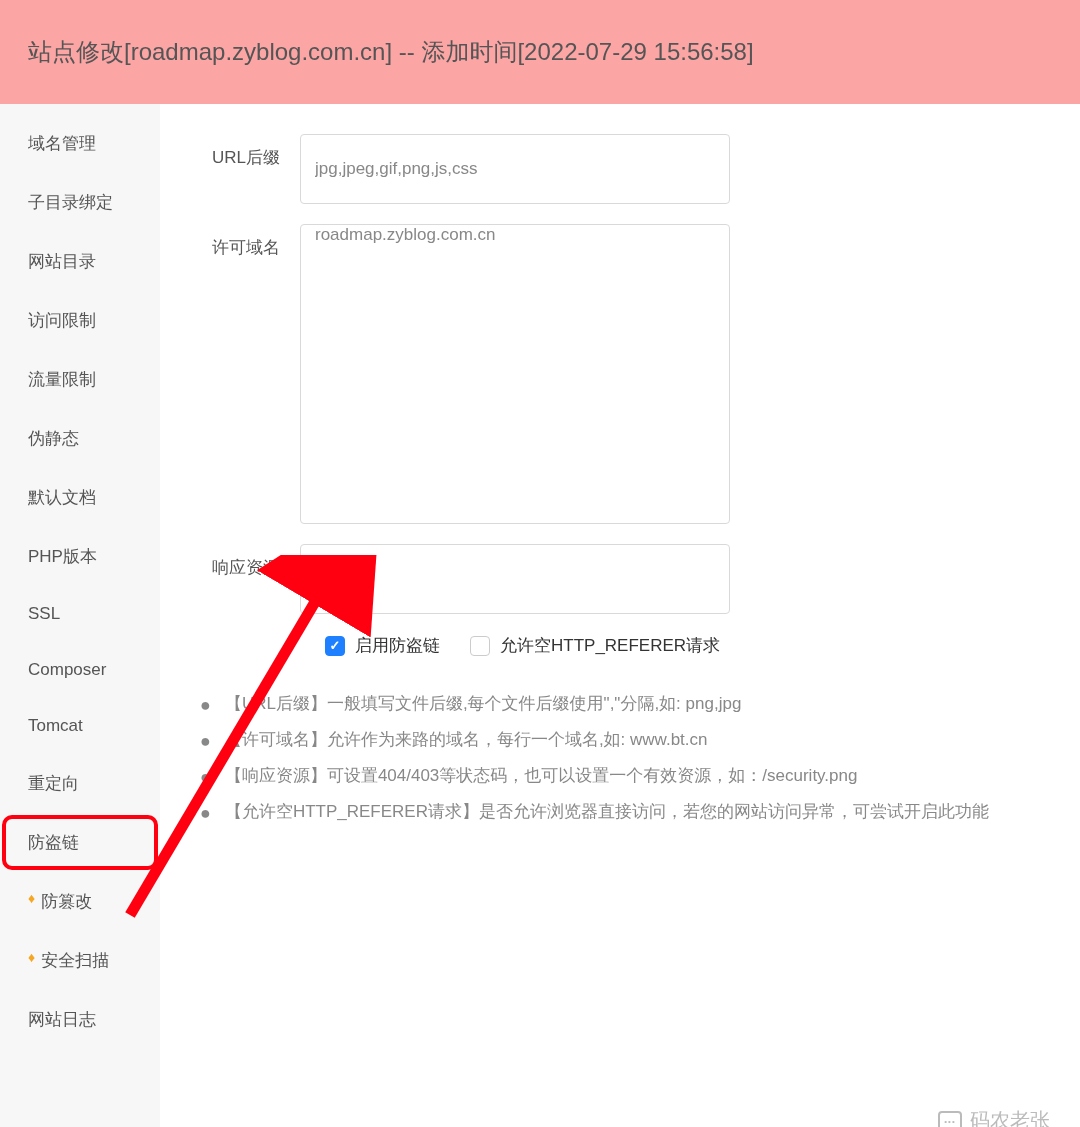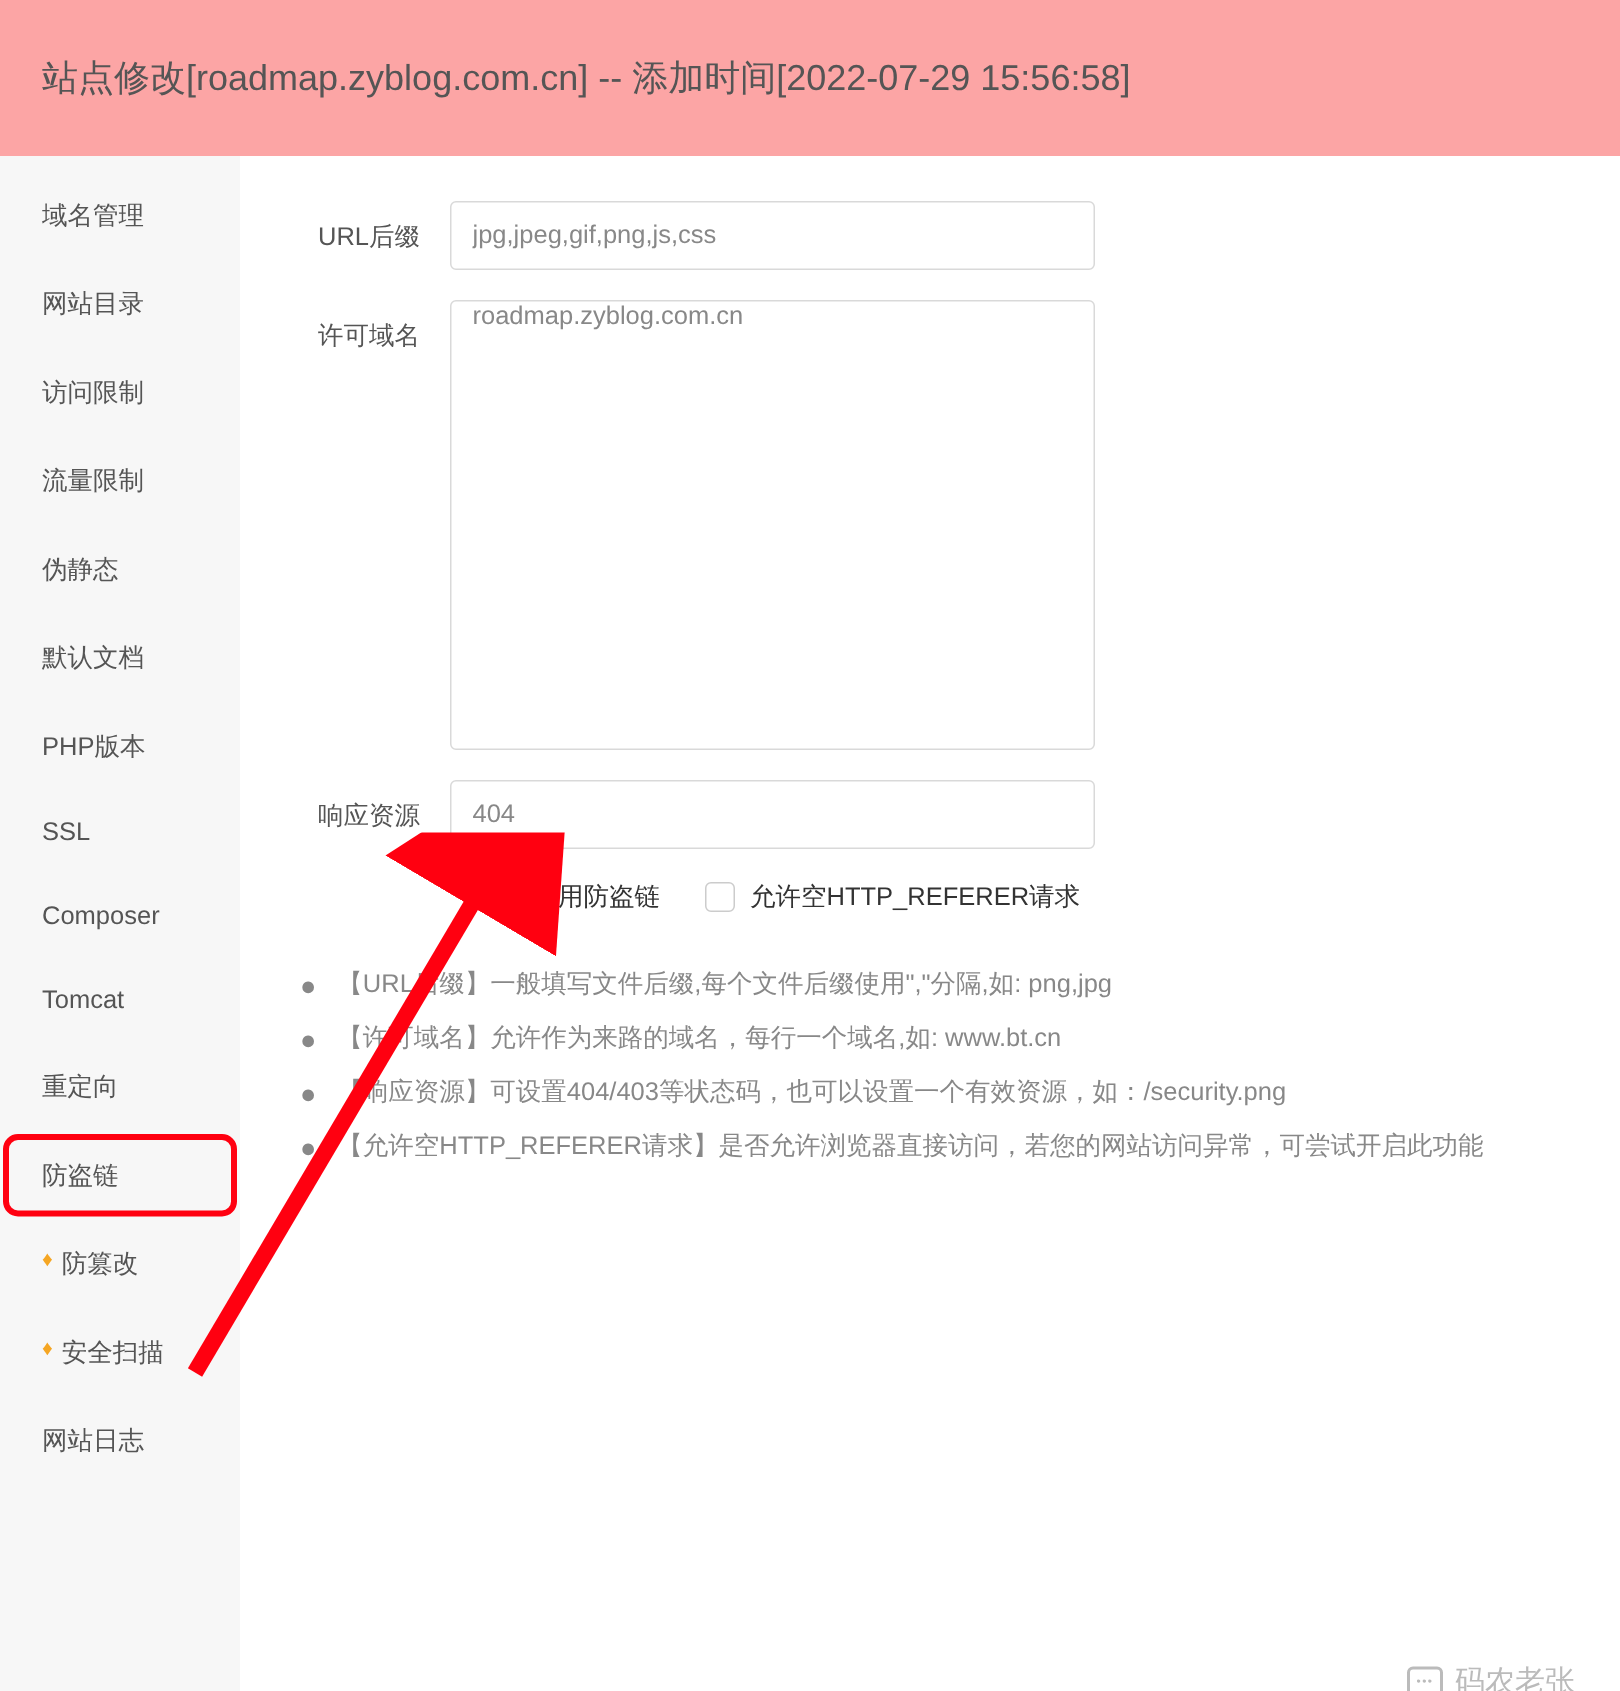--- a/index.html
+++ b/index.html
@@ -56,21 +56,21 @@
     .form-label {
       width: 100px;
       text-align: right;
       padding-right: 20px;
       padding-top: 12px;
       font-size: 17px;
       color: #555;
     }
     .form-input {
       width: 430px;
-      padding: 12px 14px;
+      padding: 24px 14px;
       border: 1px solid #d9d9d9;
       border-radius: 4px;
       font-size: 17px;
       color: #888;
       font-family: inherit;
     }
     .form-textarea {
       width: 430px;
       height: 300px;
       padding: 0 14px;
@@ -178,20 +178,23 @@
 </head>
 <body>
 
 <div class="header">站点修改[roadmap.zyblog.com.cn] -- 添加时间[2022-07-29 15:56:58]</div>
 
 <div class="container">
 
   <div class="sidebar">
     <div class="sidebar-item">
         <span>域名管理</span>
+      </div>
+    <div class="sidebar-item">
+        <span>子目录绑定</span>
       </div>
     <div class="sidebar-item">
         <span>网站目录</span>
       </div>
     <div class="sidebar-item">
         <span>访问限制</span>
       </div>
     <div class="sidebar-item">
         <span>流量限制</span>
       </div>

